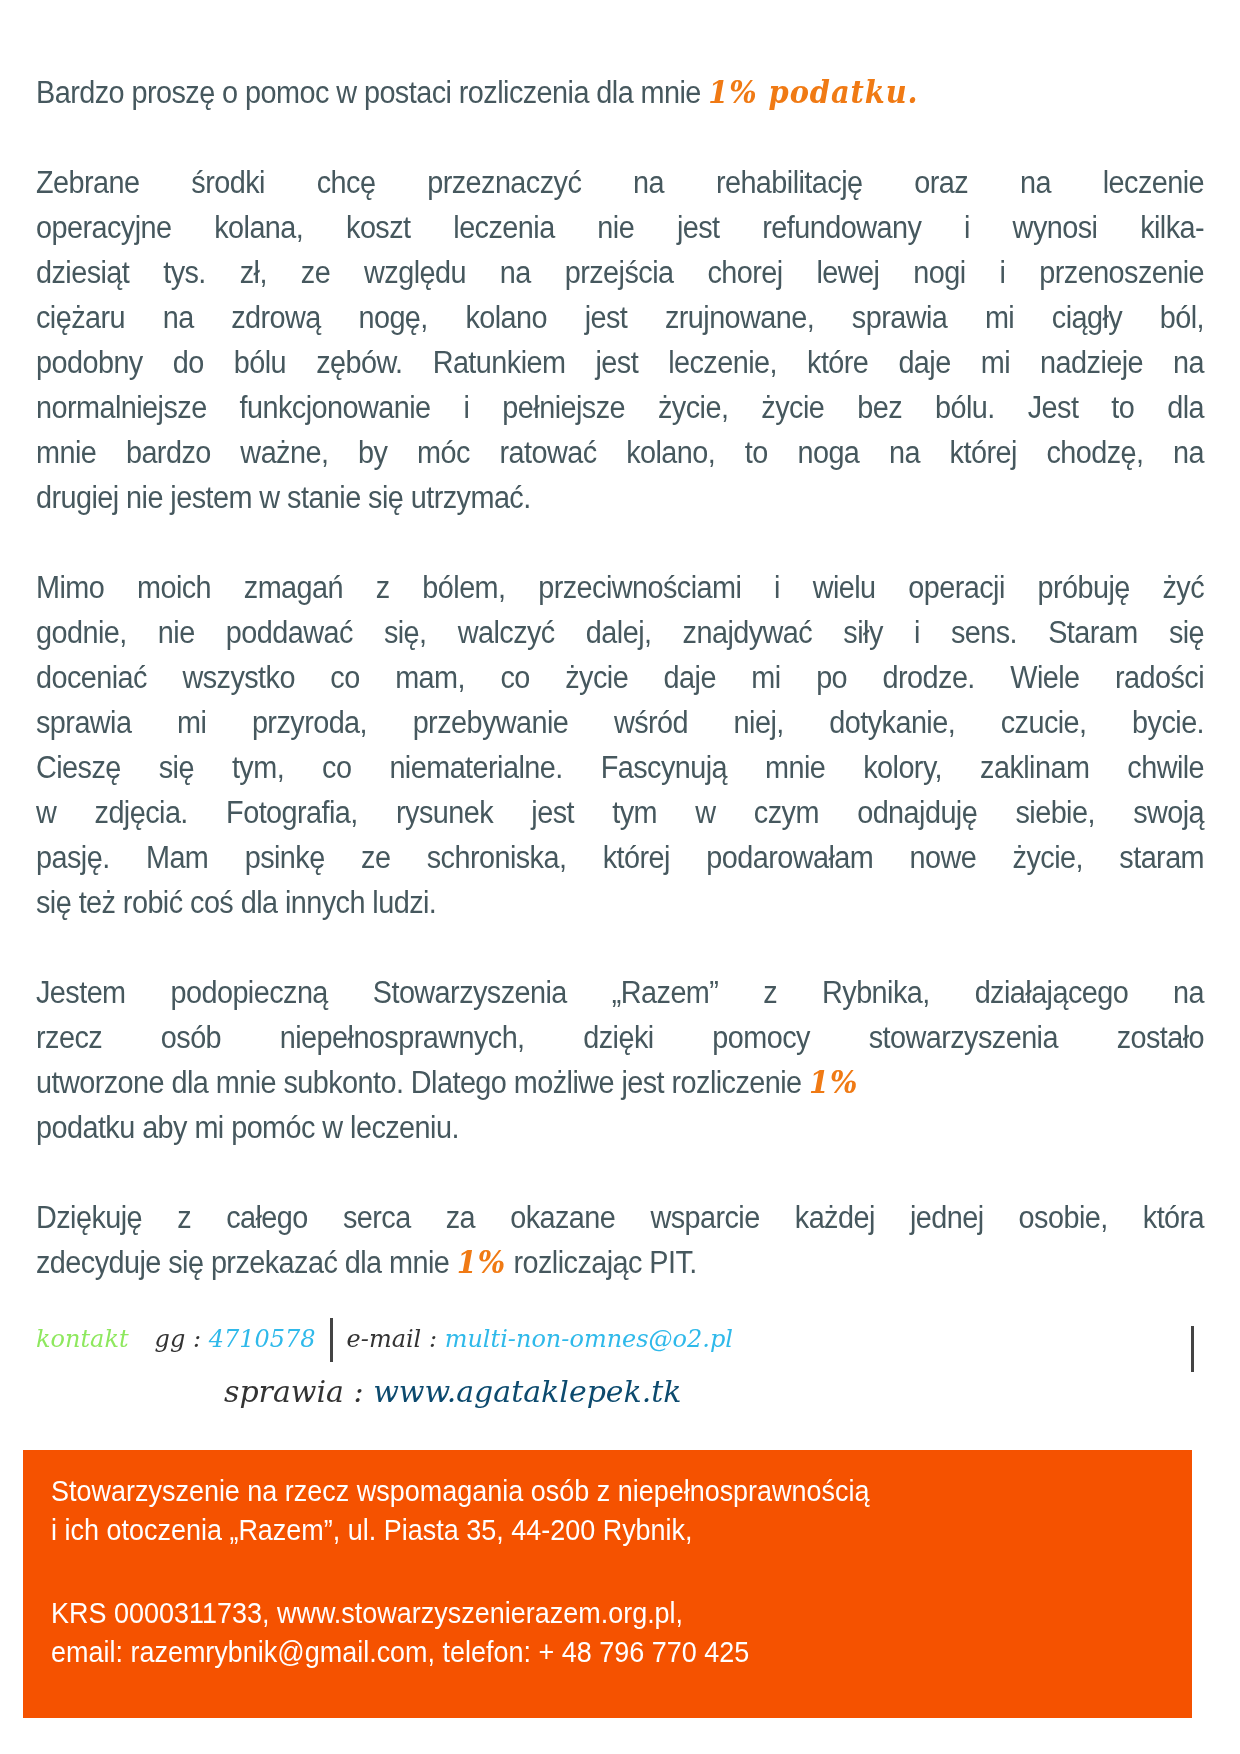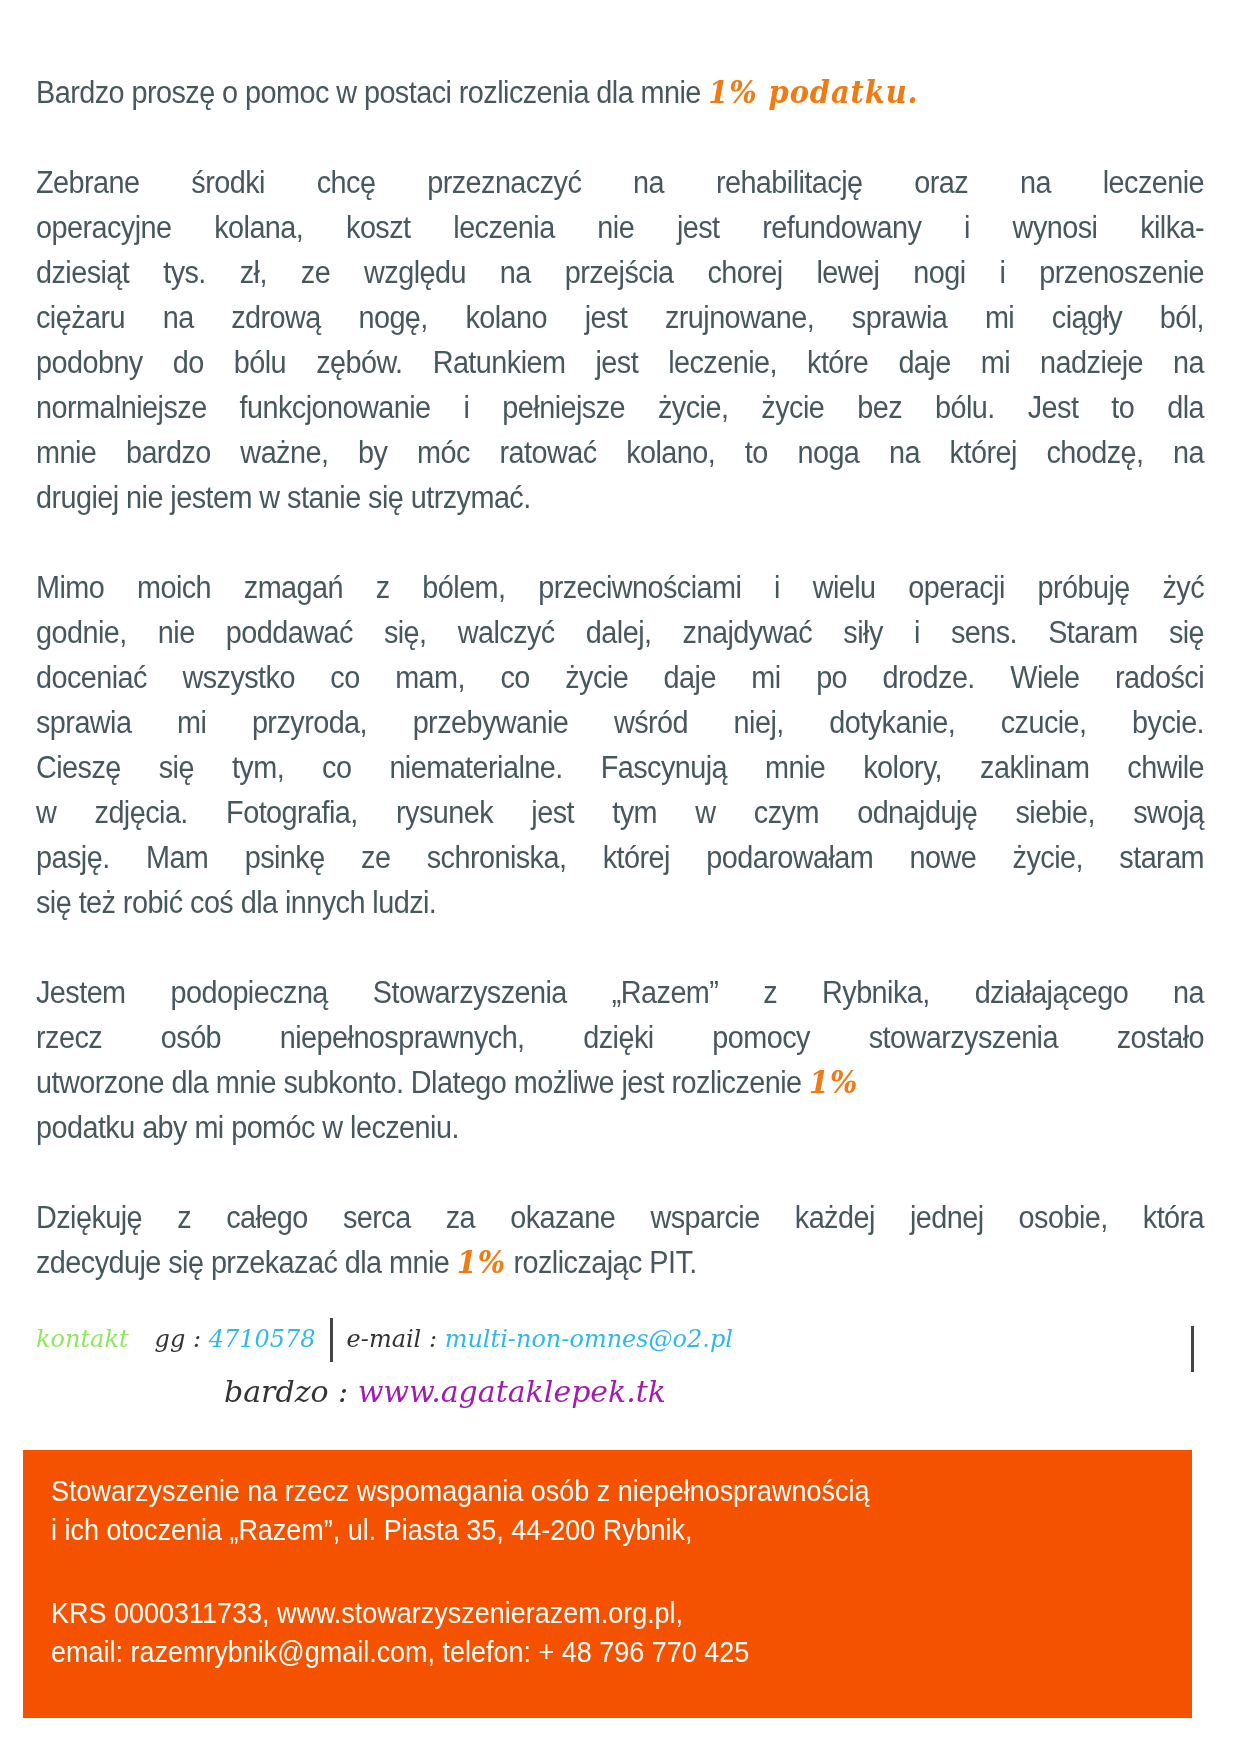--- a/index.html
+++ b/index.html
@@ -41,21 +41,21 @@
     font-size: 24px; color: #333333; white-space: nowrap;
   }
   .contact .kontakt { color: #8ee85e; margin-right: 26px; }
   .contact .blue { color: #2fb9ea; }
   .contact .sep { display: inline-block; width: 3px; height: 44px; background: #444; vertical-align: middle; margin: 0 14px; }
   .contact-row2 {
     position: absolute; left: 224px; top: 1374px;
     font-family: "DejaVu Serif", serif; font-style: italic;
     font-size: 30px; color: #333333; white-space: nowrap;
   }
-  .contact-row2 .blue { color: #a21caf; }
+  .contact-row2 .blue { color: #0c4a6e; }
   .end-sep { position: absolute; left: 1191px; top: 1326px; width: 3px; height: 46px; background: #444; }
 
   .org-box {
     position: absolute; left: 23px; top: 1450px; width: 1169px; height: 268px;
     background: #f55200;
   }
   .org-text {
     position: absolute; left: 28px; top: 22px;
     font-family: "Liberation Sans", sans-serif;
     font-size: 29px; line-height: 39px; color: #ffffff;
@@ -105,21 +105,21 @@
   <p class="para" id="p4">
     <span class="ln">Dziękuję z całego serca za okazane wsparcie każdej jednej osobie, która</span>
     <span class="ln last"><span>zdecyduje się przekazać dla mnie </span><span class="hand">1%</span><span> rozliczając PIT.</span></span>
   </p>
 
   <div class="contact">
     <span class="kontakt">kontakt</span><span>gg : </span><span class="blue">4710578</span><span class="sep"></span><span>e-mail : </span><span class="blue">multi-non-omnes@o2.pl</span>
   </div>
   <div class="end-sep"></div>
   <div class="contact-row2">
-    <span>bardzo : </span><span class="blue">www.agataklepek.tk</span>
+    <span>sprawia : </span><span class="blue">www.agataklepek.tk</span>
   </div>
 
   <div class="org-box">
     <div class="org-text">
       <div>Stowarzyszenie na rzecz wspomagania osób z niepełnosprawnością</div>
       <div>i ich otoczenia „Razem”, ul. Piasta 35, 44-200 Rybnik,</div>
       <span class="gap"></span>
       <div>KRS 0000311733, www.stowarzyszenierazem.org.pl,</div>
       <div>email: razemrybnik@gmail.com, telefon: + 48 796 770 425</div>
     </div>

